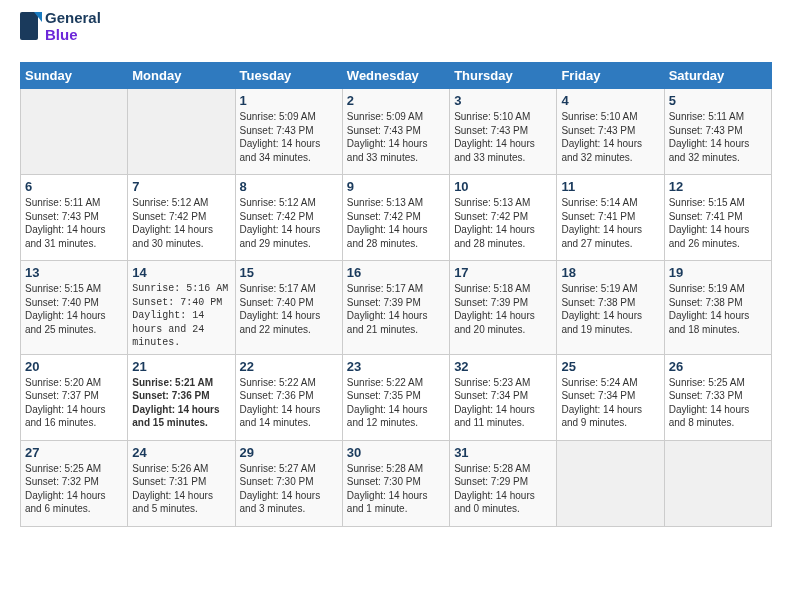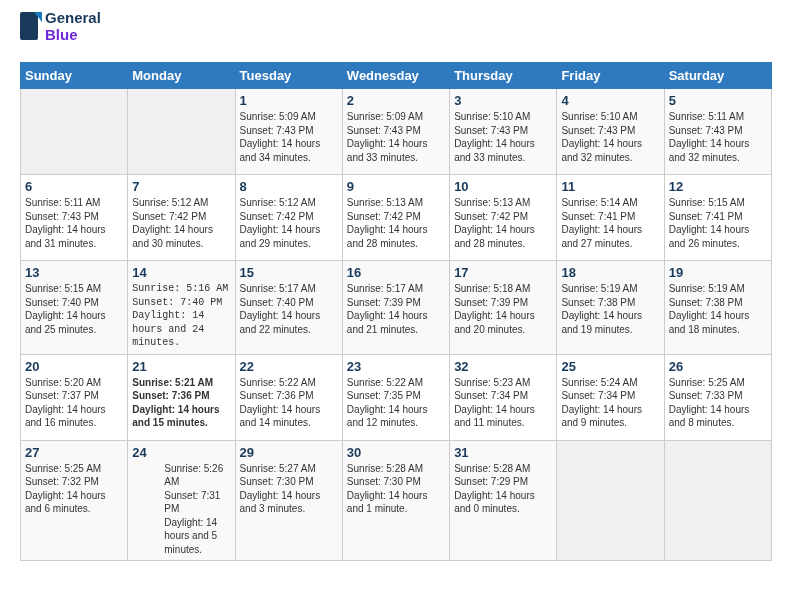--- a/index.html
+++ b/index.html
@@ -276,21 +276,21 @@
       </tr>
       <tr>
         <td>
           <span class="day-num">27</span>
           <div class="day-info" style="white-space: pre-line;">Sunrise: 5:25 AM
 Sunset: 7:32 PM
 Daylight: 14 hours and 6 minutes.</div>
         </td>
         <td>
           <span class="day-num">24</span>
-          <div class="day-info" style="white-space: pre-line; margin-left: 32px;">Sunrise: 5:26 AM
+          <div class="day-info" style="white-space: pre-line;">Sunrise: 5:26 AM
 Sunset: 7:31 PM
 Daylight: 14 hours and 5 minutes.</div>
         </td>
         <td>
           <span class="day-num">29</span>
           <div class="day-info" style="white-space: pre-line;">Sunrise: 5:27 AM
 Sunset: 7:30 PM
 Daylight: 14 hours and 3 minutes.</div>
         </td>
         <td>

